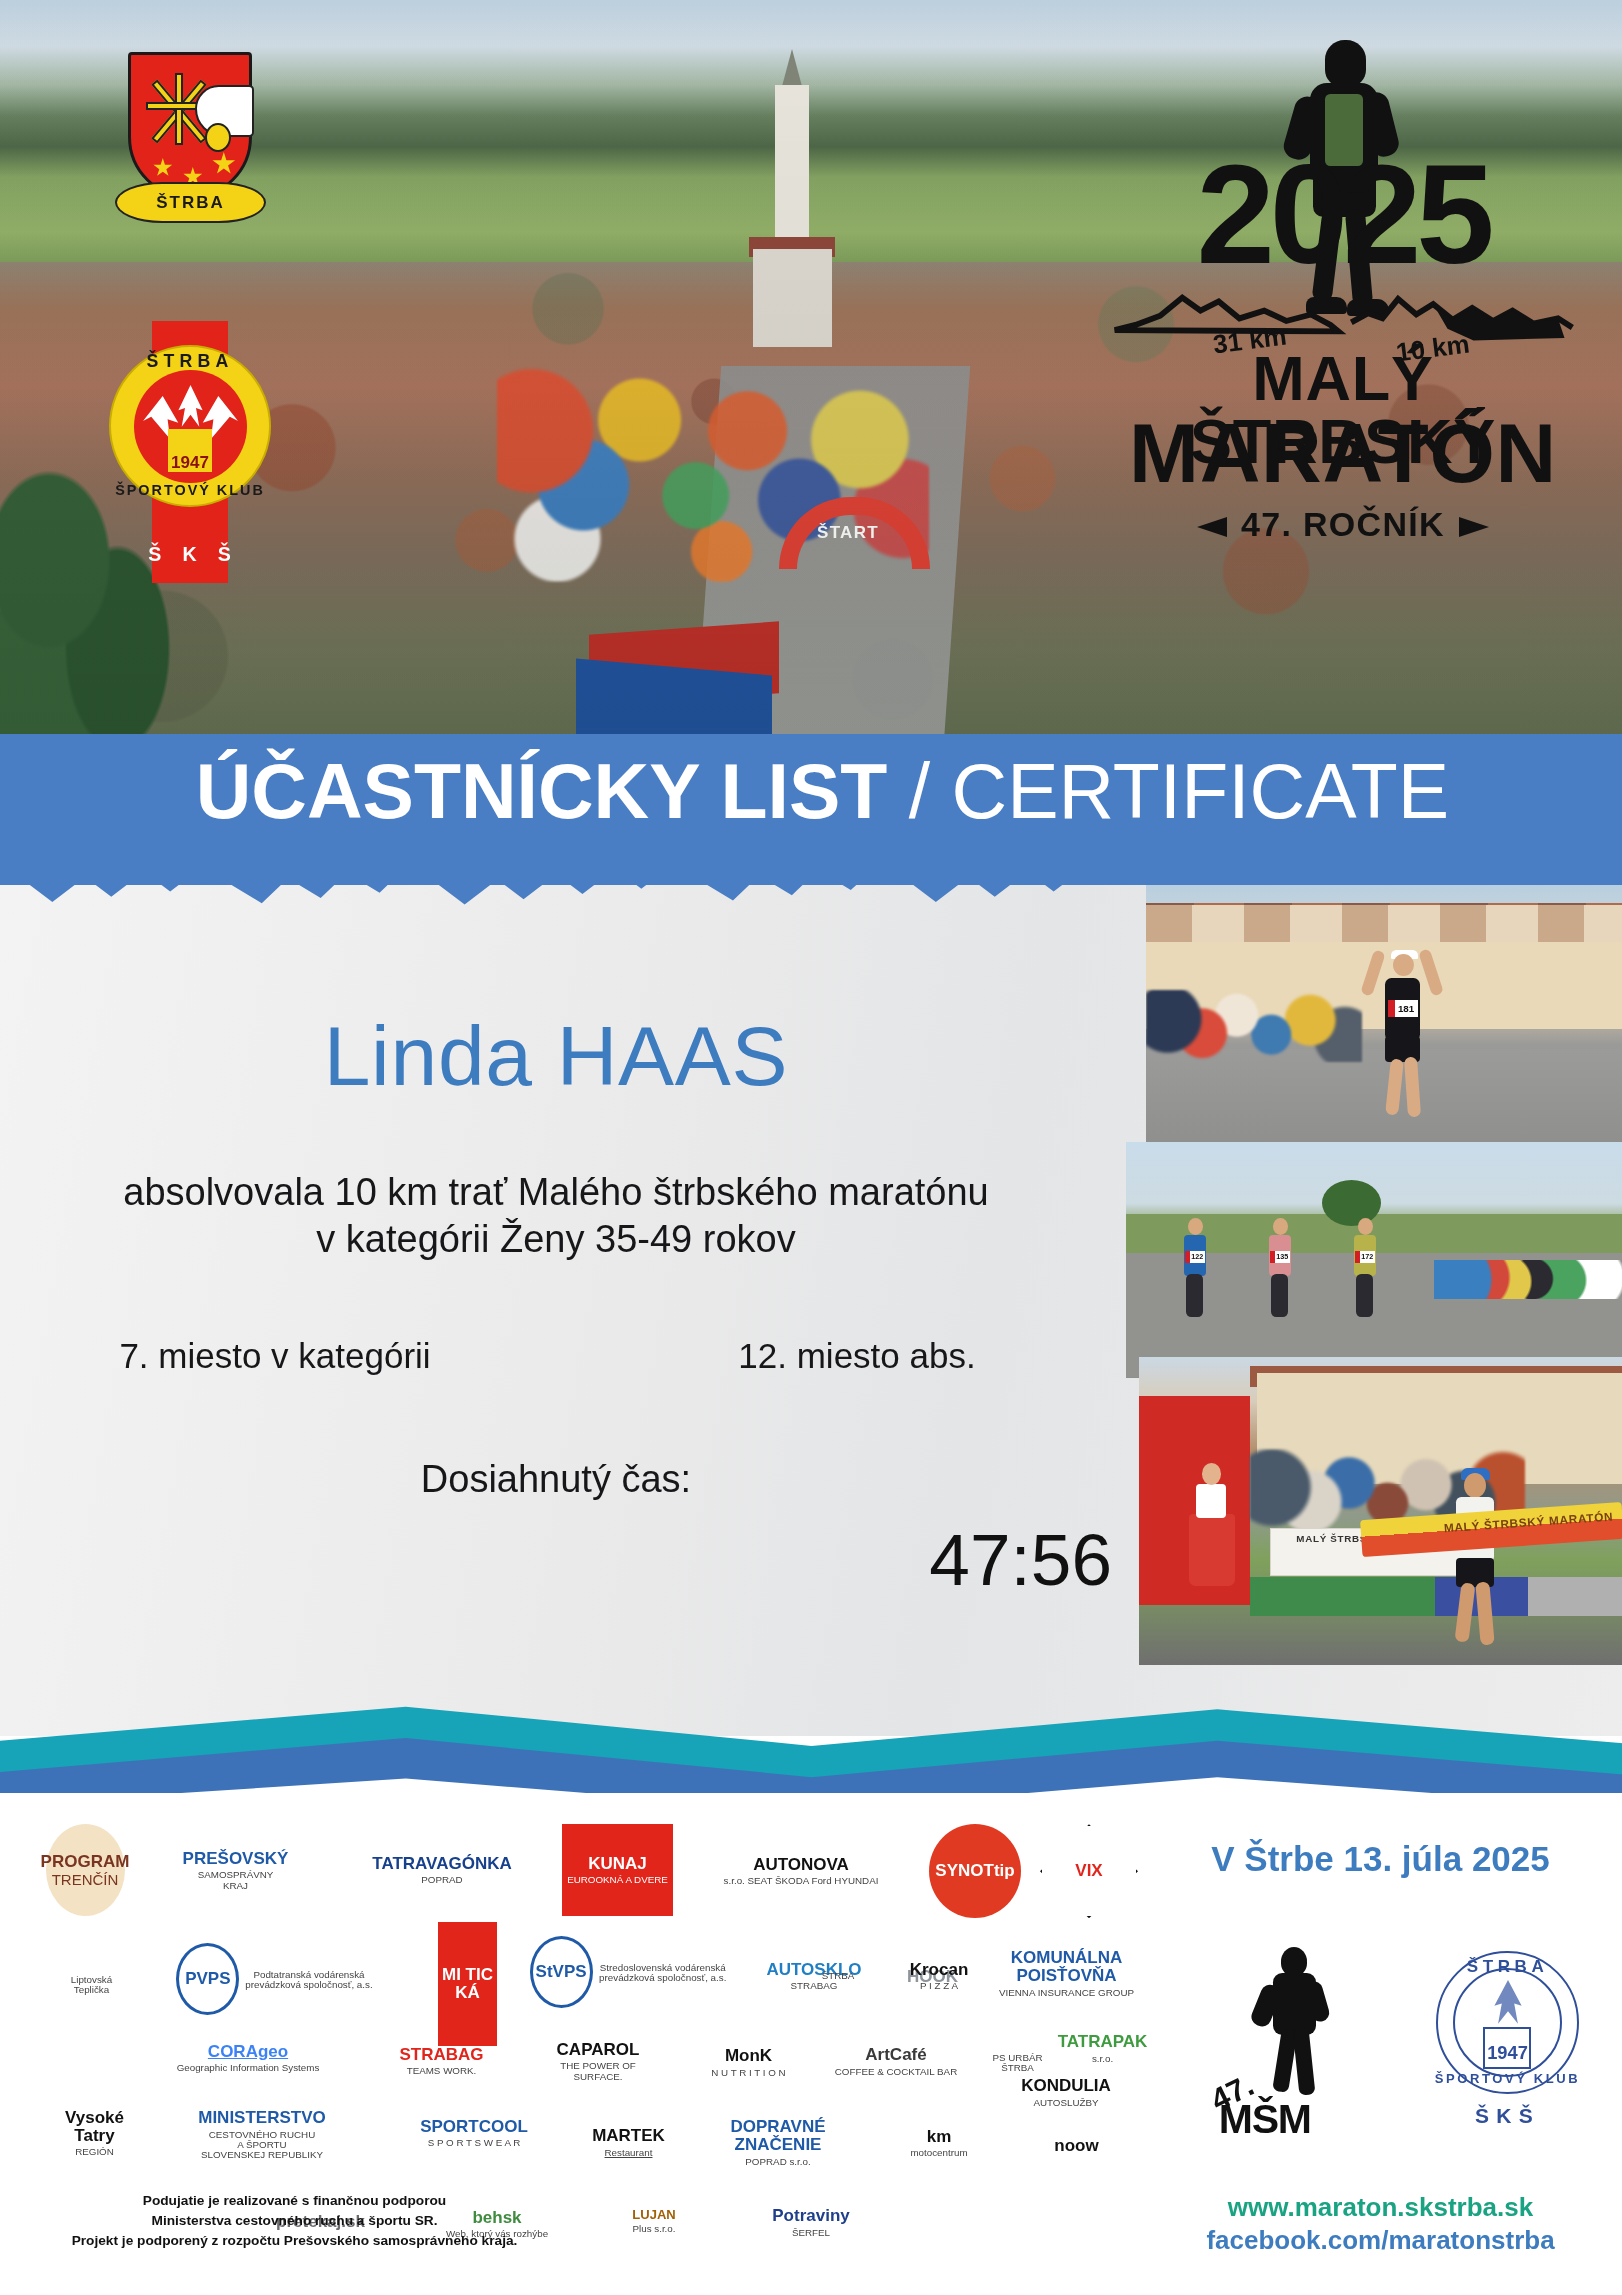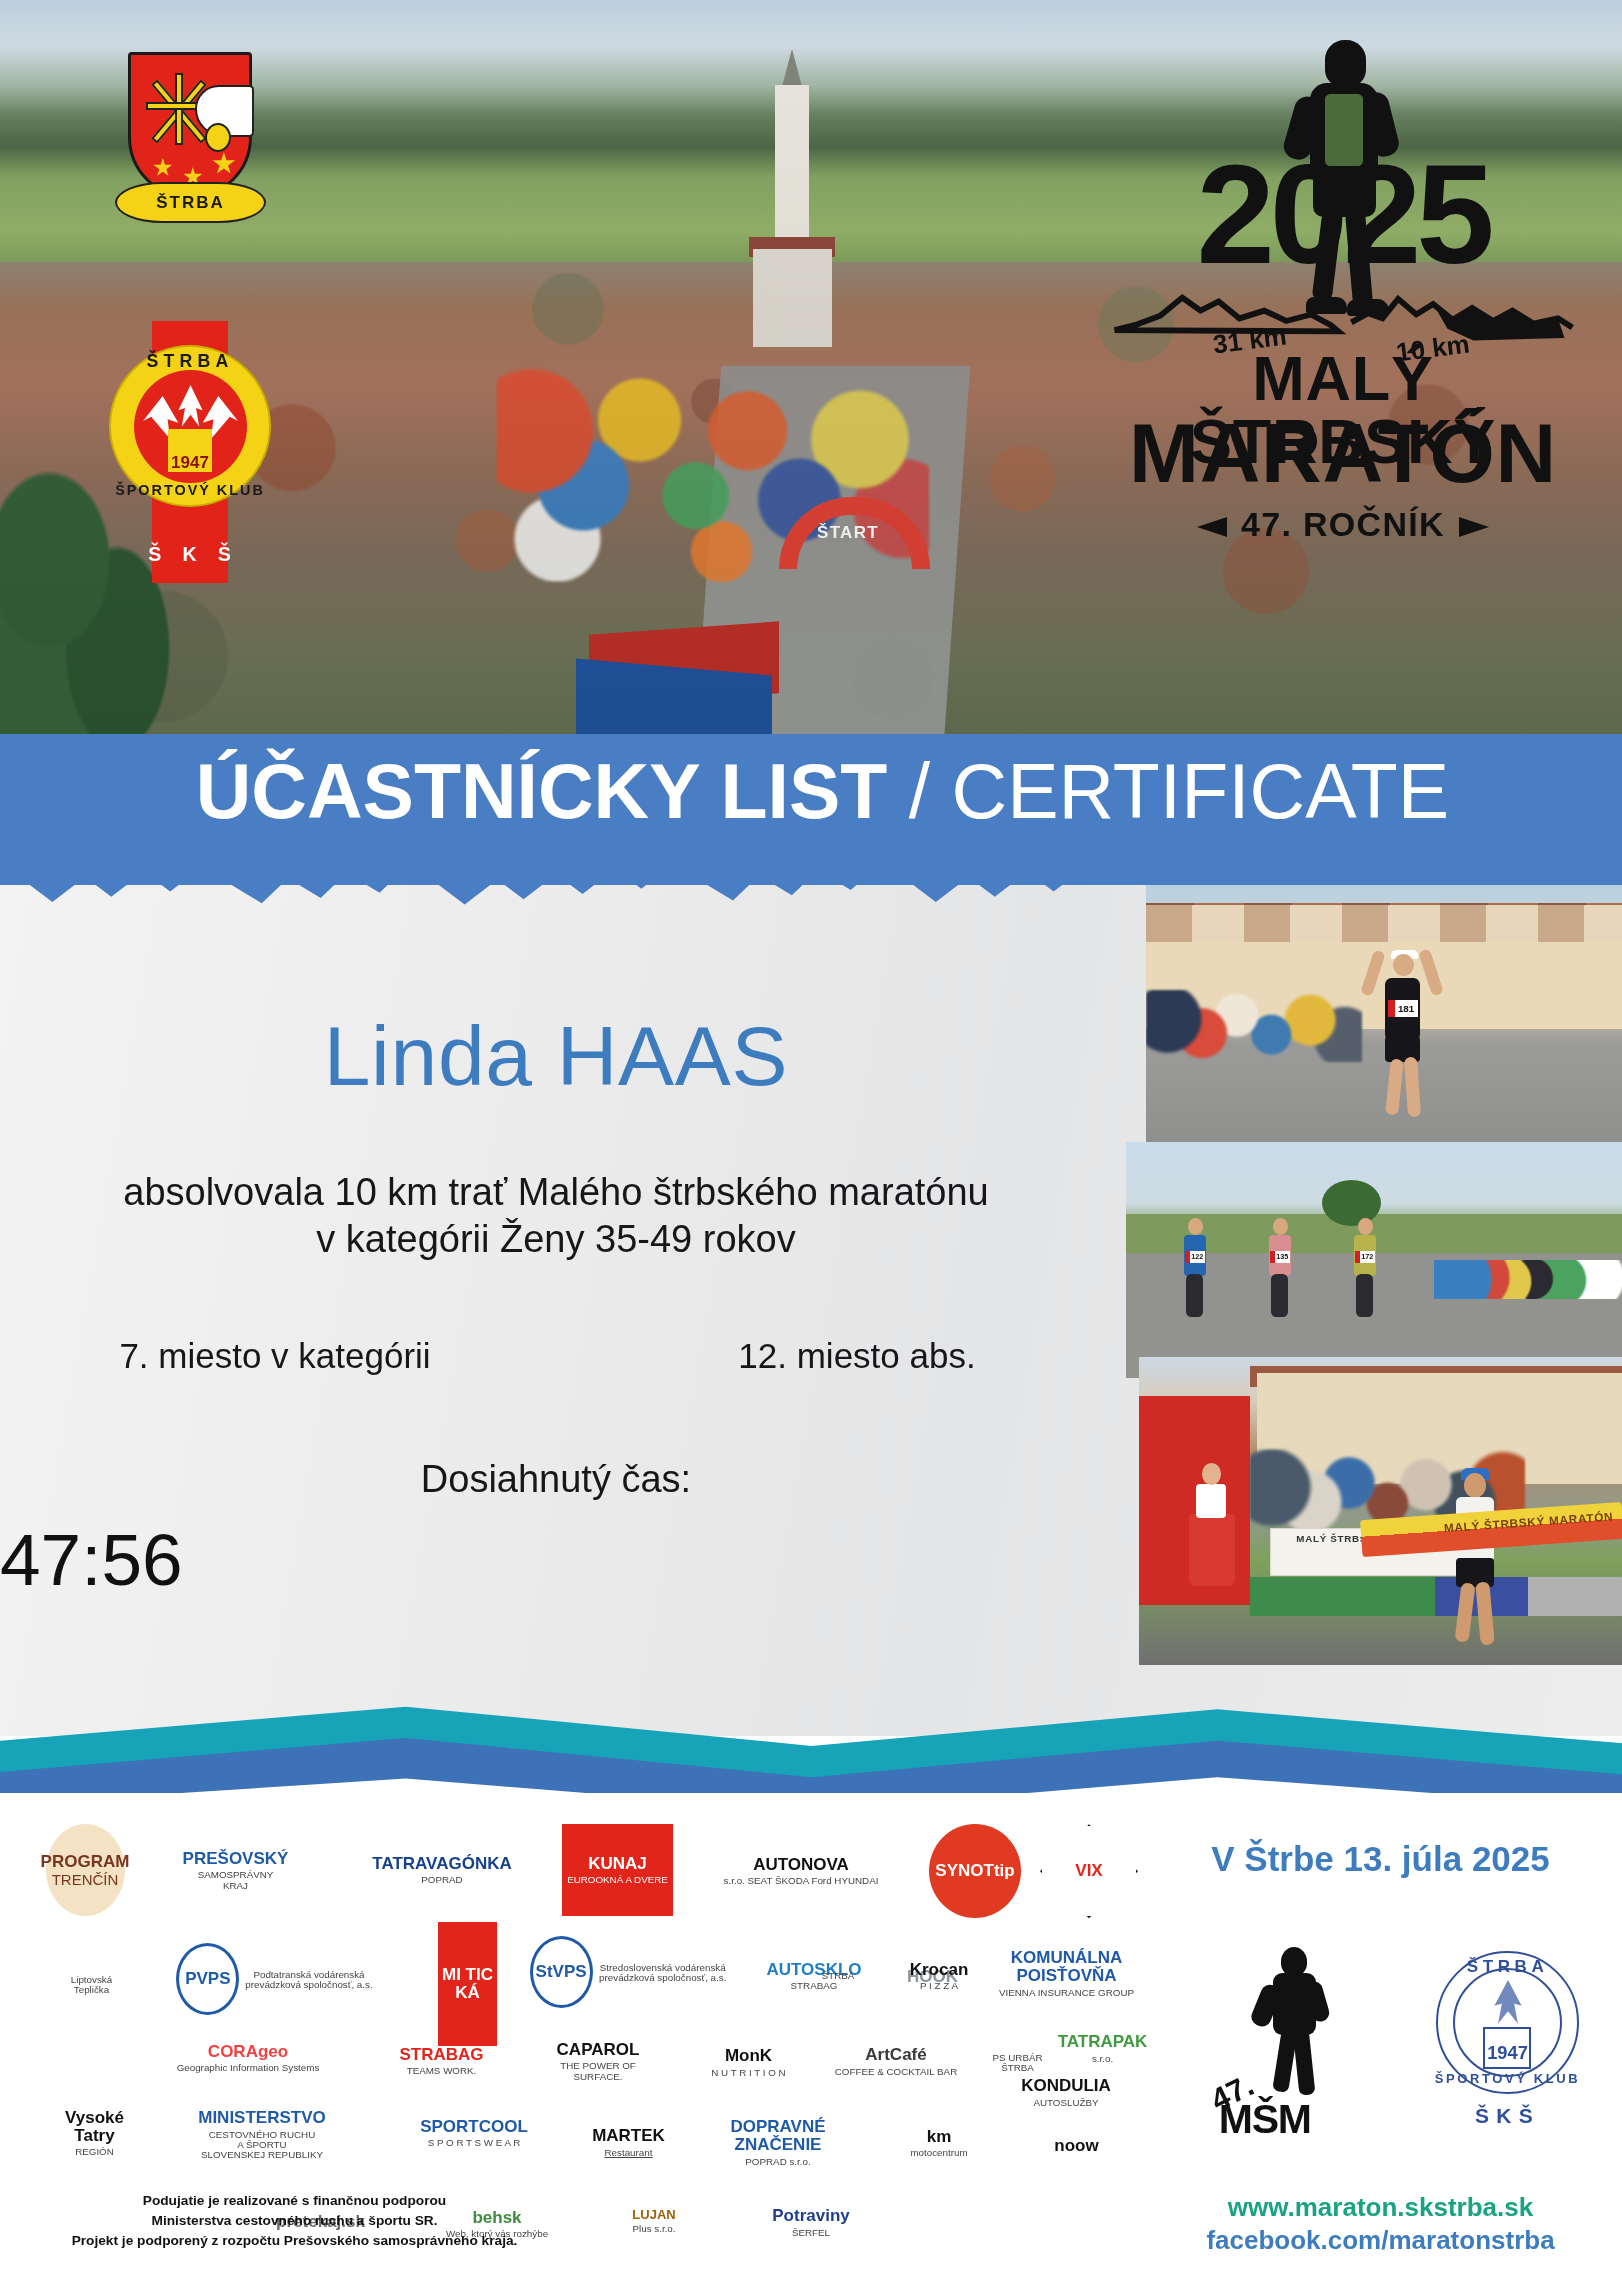--- a/index.html
+++ b/index.html
@@ -174,21 +174,21 @@
   .cert-l1 { position:absolute; left:0; top:1171px; width:1112px; text-align:center;
       font-size:38px; color:#17171a; }
   .cert-l2 { position:absolute; left:0; top:1218px; width:1112px; text-align:center;
       font-size:38px; color:#17171a; }
   .cert-place-cat { position:absolute; left:92px; top:1336px; width:366px; text-align:center;
       font-size:35px; color:#17171a; }
   .cert-place-abs { position:absolute; left:674px; top:1336px; width:366px; text-align:center;
       font-size:35px; color:#17171a; }
   .cert-timelabel { position:absolute; left:0; top:1458px; width:1112px; text-align:center;
       font-size:38px; color:#17171a; }
-  .cert-time { position:absolute; left:0; top:1518px; width:1112px; text-align:left;
+  .cert-time { position:absolute; left:0; top:1518px; width:1112px; text-align:right;
       font-size:73px; color:#111; }
 
   
   .collage { position:absolute; right:0; top:885px; width:497px; height:851px; overflow:hidden; }
   .ph { position:absolute; overflow:hidden; }
   .ph1 { left:19.6px; top:0; width:484px; height:275px;
       background:linear-gradient(180deg,#b9cfe0 0%,#cfd7d4 22%,#d9c9ae 40%,#9a9a98 58%,#8e8e8d 100%); }
   .ph1 .houses { position:absolute; left:0; top:19.6px; width:484px; height:124px;
       background:
         linear-gradient(180deg, transparent 0 30%, #e9d9b8 30% 100%),
@@ -582,21 +582,21 @@
 prevádzková spoločnosť, a.s.</div>
       </div>
       <div class="sp" style="left: 713px; top: 121px; width: 124px; height: 72px; flex-direction: column;">
         <div class="lbl" style="color: rgb(31, 126, 196); font-size: 17px; white-space: pre-line;">AUTOSKLO</div>
         <div style="color: rgb(68, 68, 68); font-size: 9.8px; white-space: pre-line; margin-top: 2.6px;">STRABAG</div>
       </div>
       <div class="sp" style="left: 851px; top: 118px; width: 85px; height: 79px; flex-direction: column;">
         <div class="lbl" style="color: rgb(141, 148, 155); font-size: 17px; white-space: pre-line;">HOOK</div>
       </div>
       <div class="sp" style="left: 111px; top: 203px; width: 196px; height: 72px; flex-direction: column;">
-        <div class="lbl" style="color: #ef4444; font-size: 17px; white-space: pre-line;">CORAgeo</div>
+        <div class="lbl" style="color: #3b82f6; font-size: 17px; white-space: pre-line; text-decoration: underline;">CORAgeo</div>
         <div style="color: rgb(68, 68, 68); font-size: 9.8px; white-space: pre-line; margin-top: 2.6px;">Geographic Information Systems</div>
       </div>
       <div class="sp" style="left: 327px; top: 206px; width: 151px; height: 72px; flex-direction: column;">
         <div class="lbl" style="color: rgb(225, 37, 27); font-size: 17px; white-space: pre-line;">STRABAG</div>
         <div style="color: rgb(68, 68, 68); font-size: 9.8px; white-space: pre-line; margin-top: 2.6px;">TEAMS WORK.</div>
       </div>
       <div class="sp" style="left: 497px; top: 204px; width: 124px; height: 77px; flex-direction: column;">
         <div class="lbl" style="color: rgb(17, 17, 17); font-size: 17px; white-space: pre-line;">CAPAROL</div>
         <div style="color: rgb(68, 68, 68); font-size: 9.8px; white-space: pre-line; margin-top: 2.6px;">THE POWER OF SURFACE.</div>
       </div>

